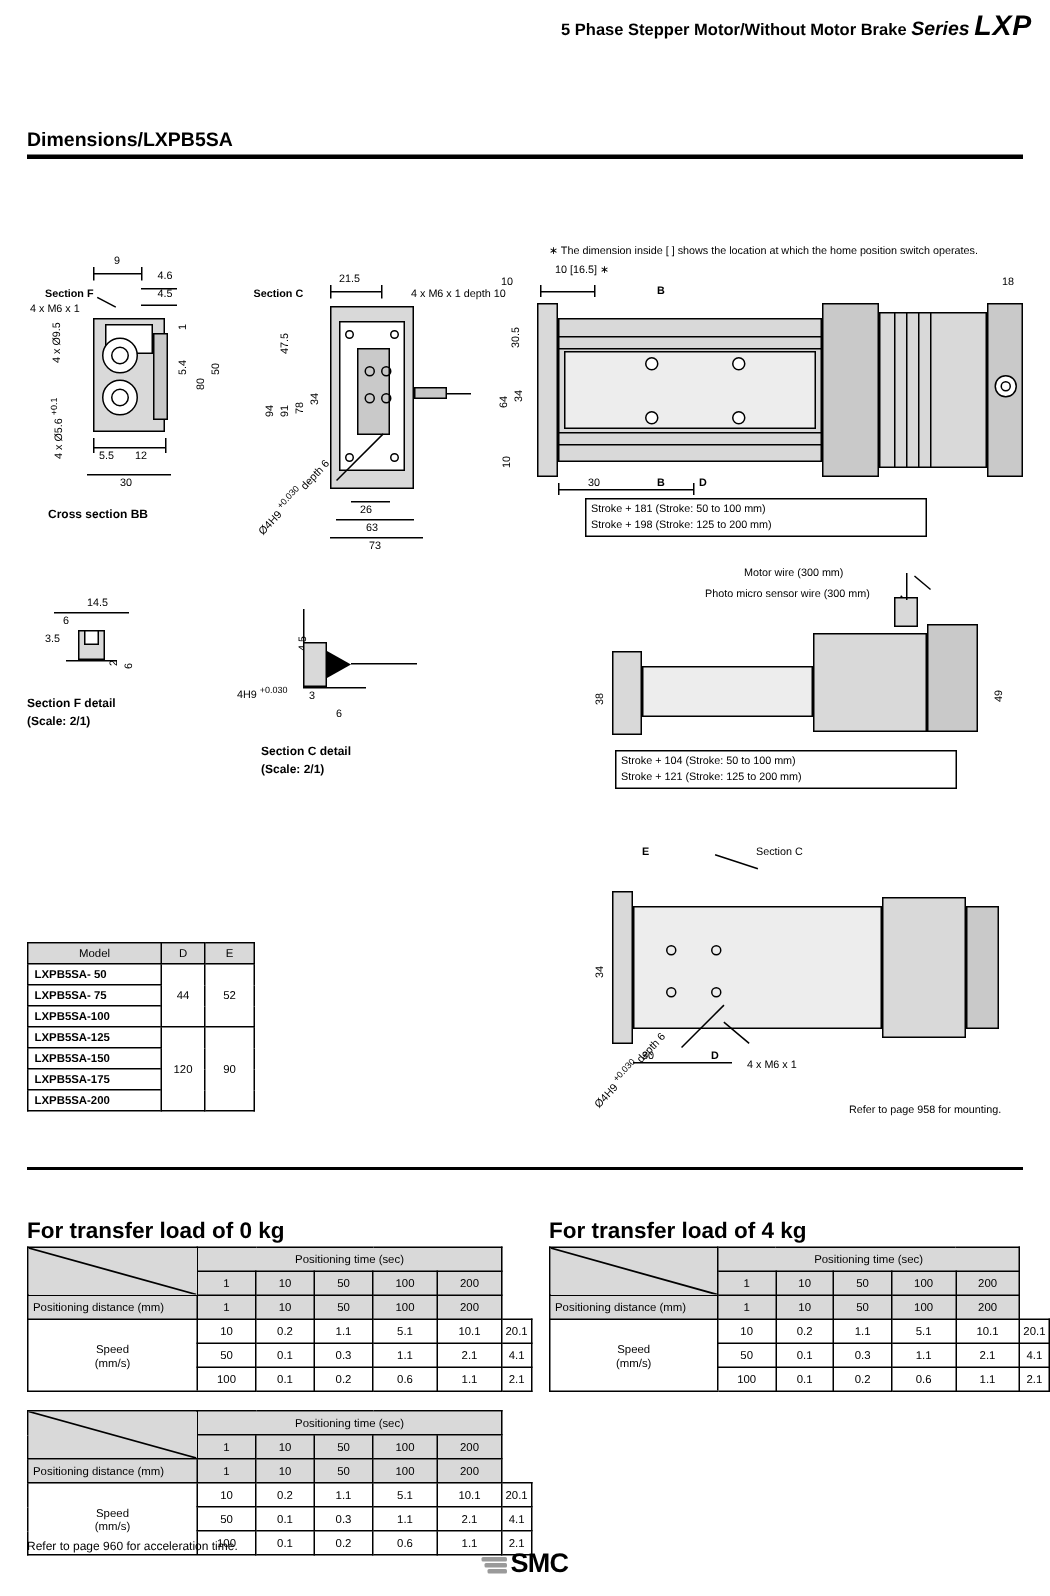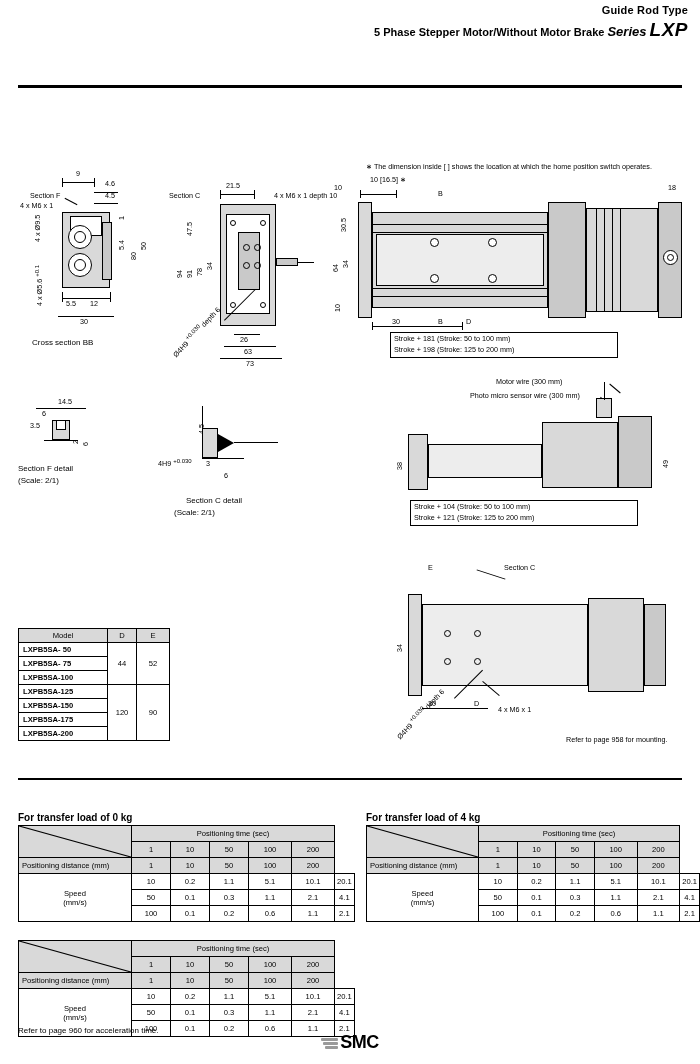--- a/index.html
+++ b/index.html
@@ -20,62 +20,62 @@
   #hdr .lxp { font-style:italic; font-size:19px; font-weight:bold; letter-spacing:.5px; }
   
   .sect-title {
     font-size:13px; font-weight:bold; padding-bottom:3px;
   }
   .rule { height:3px; background:#000; }
   .rule.thin { height:2px; }
   
   .t { font-size:7.2px; line-height:1.15; white-space:nowrap; }
   .t8 { font-size:8px; }
-  .tb { font-weight:normal; }
+  .tb { font-weight:bold; }
   .vert { transform-origin:0 0; }
   
   .ln { background:#000; position:absolute; }
   .hline { height:1px; }
   .vline { width:1px; }
   .box { position:absolute; border:1px solid #000; box-sizing:border-box; }
   .gray  { background:#d9d9d9; }
   .gray2 { background:#c9c9c9; }
   .gray3 { background:#ededed; }
   .white { background:#fff; }
   .circ { position:absolute; border:1px solid #000; border-radius:50%; box-sizing:border-box; }
   
   table { border-collapse:collapse; }
   td, th { border:1px solid #000; font-size:7.6px; text-align:center; padding:1px 2px; font-weight:normal; }
   .model-tbl td, .model-tbl th { height:11px; }
   .model-tbl th { background:#d9d9d9; font-weight:normal; }
   .model-tbl td.mdl { text-align:left; padding-left:4px; font-weight:bold; background:#fff; }
   .pt-tbl td, .pt-tbl th { height:13px; }
   .pt-tbl .hdr { background:#d9d9d9; }
   .pt-tbl .lbl { text-align:left; padding-left:3px; }
-  .pt-ttl { font-size:10px; font-weight:bold; margin-bottom:2px; }
+  .pt-ttl { font-size:15px; font-weight:bold; margin-bottom:2px; }
   .corner { position:relative; }
   .corner .slash { position:absolute; left:0; top:0; width:100%; height:100%; }
   
   #smc { font-size:18px; font-weight:bold; letter-spacing:-.5px; }
   .smc-mark { display:inline-block; width:17px; height:13px; position:relative; vertical-align:-2px; margin-right:2px;}
   .smc-mark i { position:absolute; display:block; background:#9a9a9a; height:3px; border-radius:1px;}
 </style>
 </head>
 <body>
 
 <div class="abs" id="hdr">
-  <div class="l1">Guide Rod Type</div>
   <div class="l2">
     <span>5 Phase Stepper Motor/Without Motor Brake</span>
     <span class="series">Series</span>
     <span class="lxp">LXP</span>
   </div>
 </div>
 
 <div class="abs" style="left:18px; top:85px; width:664px;">
+  <div class="sect-title">Dimensions/LXPB5SA</div>
   <div class="rule"></div>
 </div>
 
 <div class="abs t" style="left:366px; top:163px;">∗ The dimension inside [ ] shows the location at which the home position switch operates.</div>
 
 <div class="abs" style="left:18px; top:170px; width:160px; height:210px;">
 
   <div class="abs t" style="left:58px; top:0px;">9</div>
   <div class="abs t" style="left:87px; top:10px;">4.6</div>
   <div class="abs t" style="left:87px; top:22px;">4.5</div>
@@ -235,21 +235,21 @@
   <div class="ln vline" style="left:42px; top:8px; height:44px;"></div>
   <div class="box gray" style="left:42px; top:30px; width:16px; height:30px;"></div>
 
   <div class="abs" style="left:58px; top:36px; width:0; height:0; border-left:16px solid #000; border-top:9px solid transparent; border-bottom:9px solid transparent;"></div>
   <div class="ln hline" style="left:42px; top:60px; width:42px;"></div>
   <div class="ln hline" style="left:74px; top:44px; width:44px;"></div>
   <div class="abs t" style="left:46px; top:62px;">3</div>
   <div class="abs t" style="left:64px; top:74px;">6</div>
   <div class="abs t" style="left:-2px; top:60px;">4H9 <sup>+0.030</sup></div>
 
-  <div class="abs t8 tb" style="left:26px; top:98px;">Section C detail</div>
+  <div class="abs t8 tb" style="left:14px; top:98px;">Section C detail</div>
   <div class="abs t8 tb" style="left:14px; top:110px;">(Scale: 2/1)</div>
 </div>
 
 <div class="abs" style="left:380px; top:378px; width:300px; height:160px;">
   <div class="abs t" style="left:116px; top:0px;">Motor wire (300 mm)</div>
   <div class="abs t" style="left:90px; top:14px;">Photo micro sensor wire (300 mm)</div>
   <div class="ln hline" style="left:228px; top:10px; width:14px; transform:rotate(40deg);"></div>
   <div class="ln hline" style="left:218px; top:24px; width:14px; transform:rotate(50deg);"></div>
 
   <div class="box gray" style="left:28px; top:56px; width:20px; height:56px;"></div>

